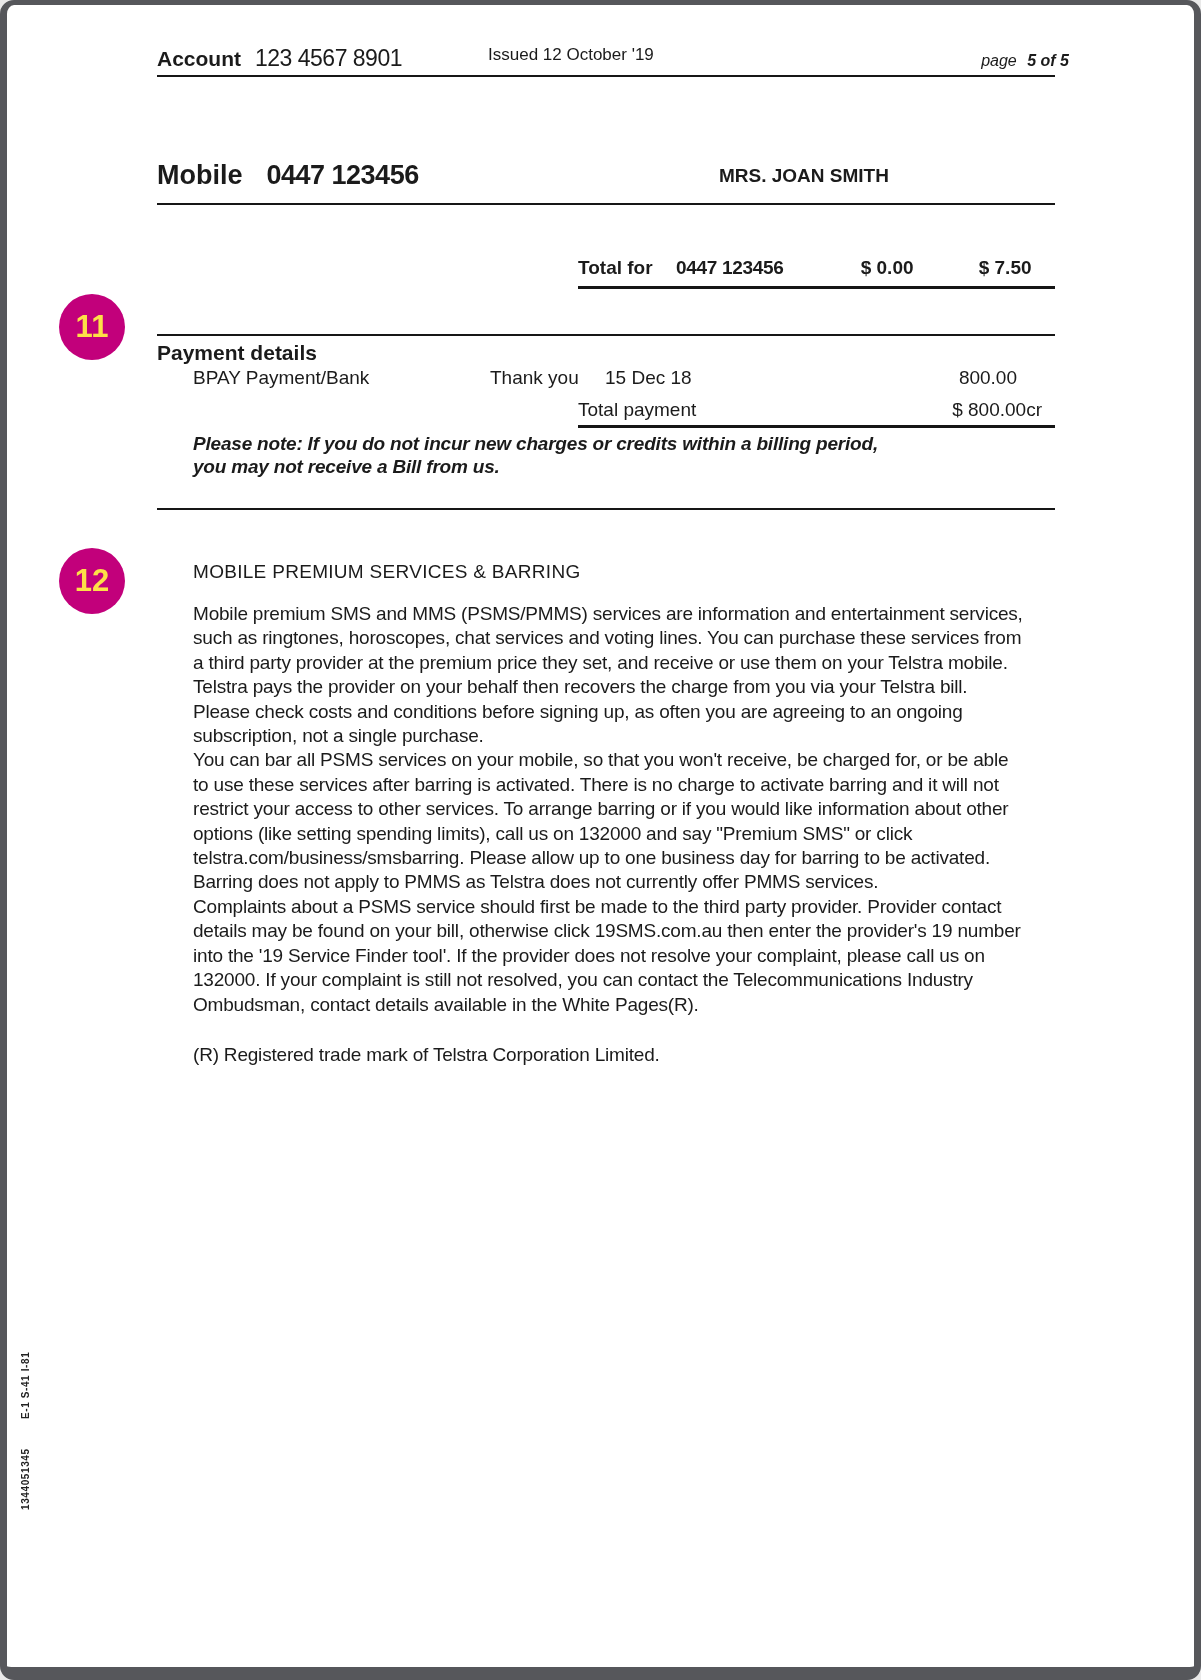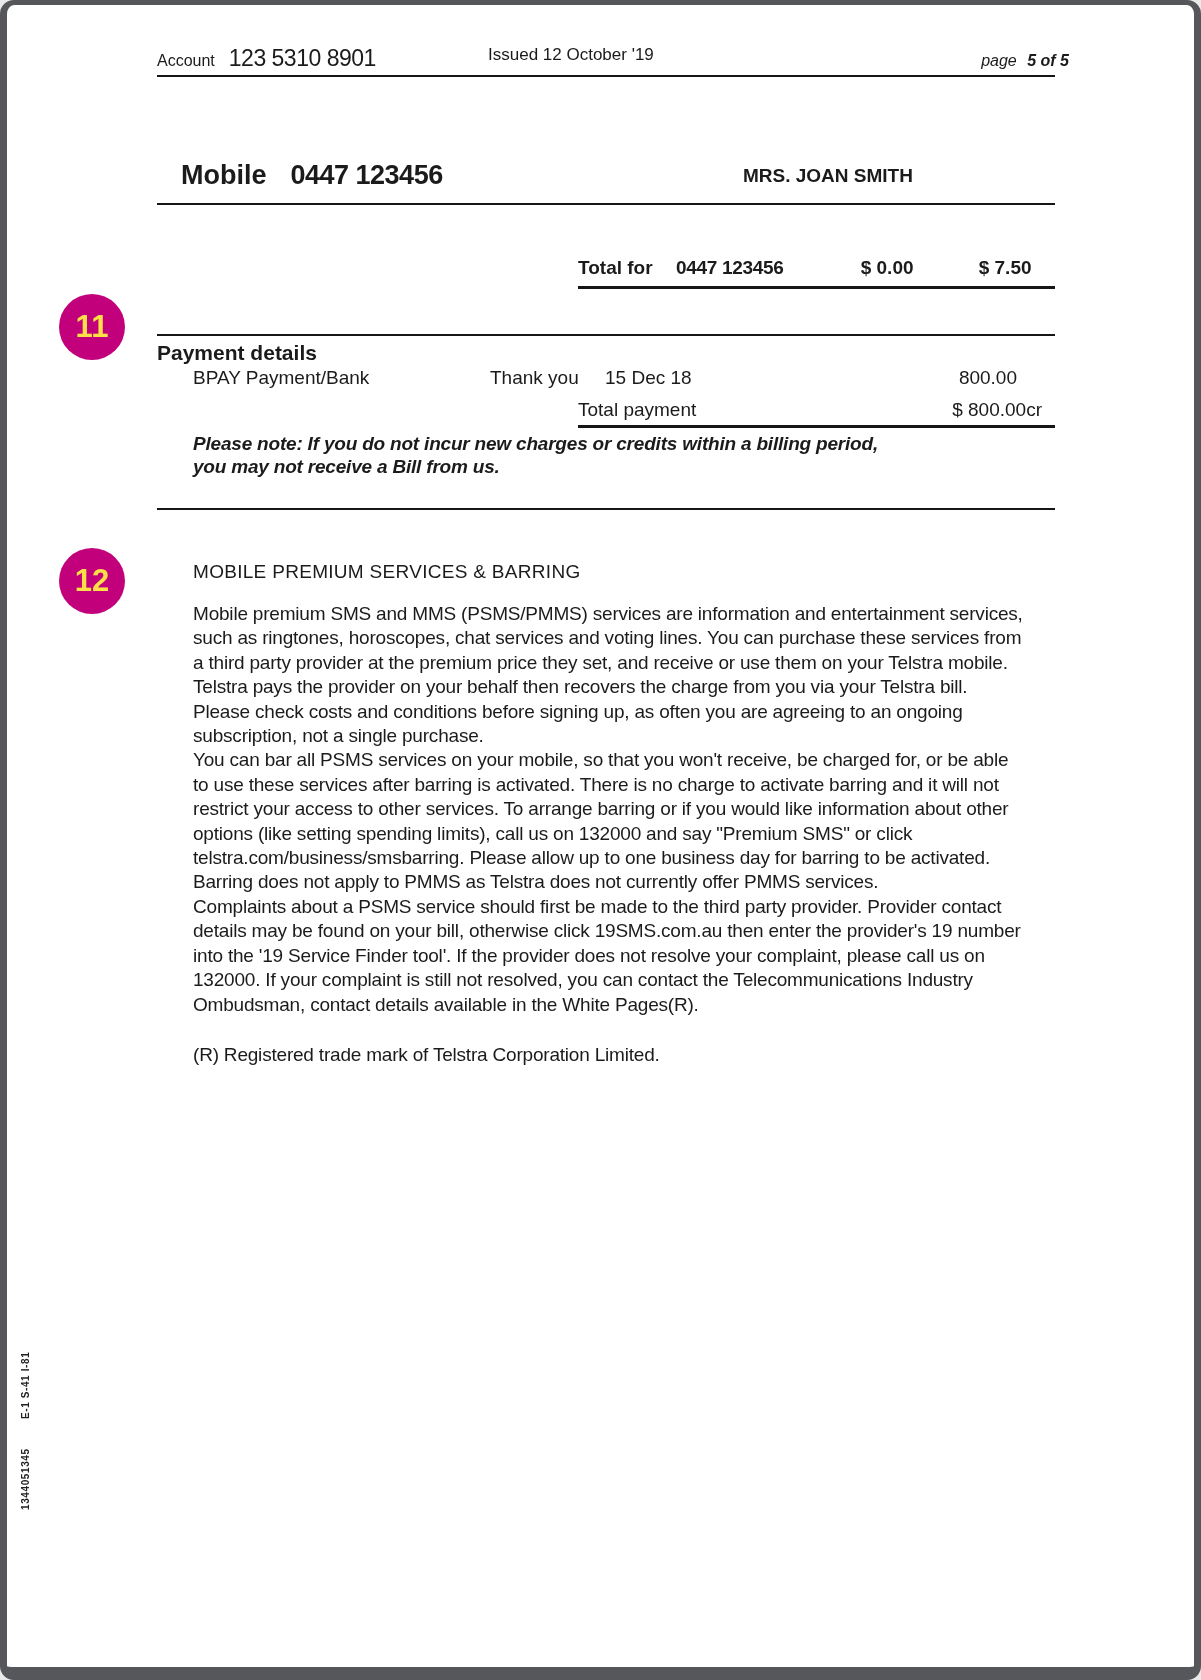--- a/index.html
+++ b/index.html
@@ -15,37 +15,37 @@
     border-top:5px solid #56575b;
     border-bottom:13px solid #56575b;
     border-radius:14px;
     overflow:hidden;
   }
 
   .band { position:absolute; left:150px; width:912px; }
 
   
   .header-row { top:40px; display:flex; align-items:baseline; }
-  .acct-label { font-weight:normal; font-size:16px; }
+  .acct-label { font-weight:bold; font-size:21px; }
   .acct-num   { font-size:23px; margin-left:14px; letter-spacing:-0.5px; }
   .issued     { position:absolute; left:331px; font-size:17px; }
   .pageinfo   { margin-left:auto; font-style:italic; font-size:16px; }
   .pageinfo .pg-label { font-weight:normal; margin-right:6px; }
   .pageinfo .pg-val   { font-weight:bold; }
 
   .rule { position:absolute; left:150px; right:139px; background:#161616; }
   .rule-header { top:70px;  height:2px; }
   .rule-mobile { top:198px; height:2px; }
   .rule-pay-top{ top:329px; height:2px; }
   .rule-note-bottom { top:503px; height:2px; }
   .rule-total-under { top:281px; left:571px; height:3px; }
   .rule-payment-under { top:420px; left:571px; height:3px; }
 
   
-  .mobile-row { top:155px; display:flex; align-items:flex-end; position:absolute;margin-left:24px; }
+  .mobile-row { top:155px; display:flex; align-items:flex-end; position:absolute; }
   .mobile-label { font-weight:bold; font-size:27px; }
   .mobile-num   { font-weight:bold; font-size:27px; margin-left:24px; letter-spacing:-0.5px; }
   .customer { position:absolute; left:562px; bottom:4px; font-weight:bold; font-size:19px; white-space:nowrap; }
 
   
   .gst-row, .total-row {
     display:grid;
     grid-template-columns:1fr 130px 118px;
     padding-right:40px;
   }
@@ -95,21 +95,21 @@
   .side-codes .code { display:inline-block; }
   .side-codes .code + .code { margin-left:26px; }
 </style>
 </head>
 <body>
 
 <div class="page">
 
   <div class="band header-row" style="position:absolute;">
     <span class="acct-label">Account</span>
-    <span class="acct-num">123 5310 8901</span>
+    <span class="acct-num">123 4567 8901</span>
     <span class="issued">Issued 12 October '19</span>
     <span class="pageinfo">
       <span class="pg-label">page</span>
       <span class="pg-val">5 of 5</span>
     </span>
   </div>
   <div class="rule rule-header"></div>
 
   <div class="band mobile-row">
     <span class="mobile-label">Mobile</span>

